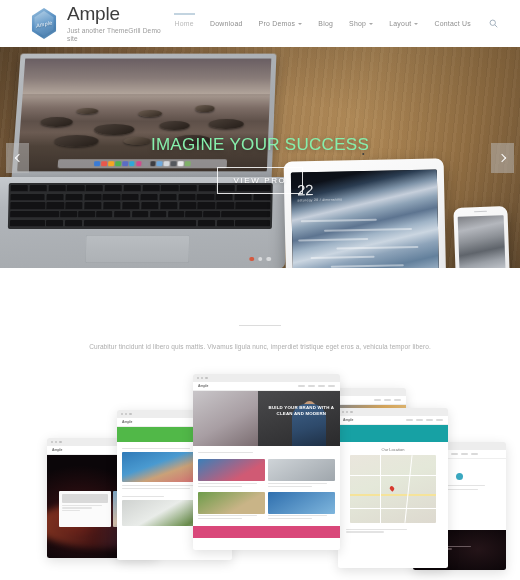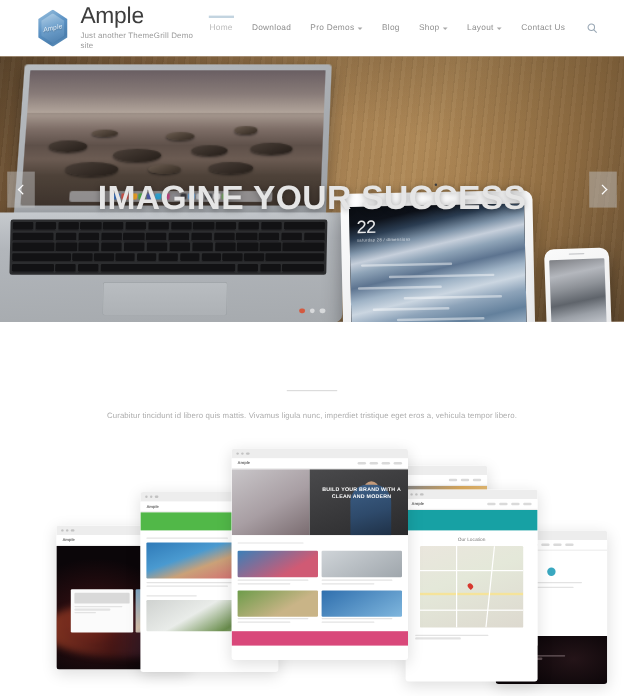--- a/index.html
+++ b/index.html
@@ -204,22 +204,22 @@
     width:13px; height:1.4px; border-radius:1px; background:#c9cacd;
   }
 
   
   .hero-overlay{
     position:absolute; inset:0; display:flex; flex-direction:column;
     align-items:center; justify-content:center; z-index:20;
     padding-top:14px;
   }
   .hero-title{
-    font-size:28px; color:#e5e5e5; letter-spacing:.3px;
-    font-weight:700; text-shadow:0 1px 5px rgba(0,0,0,.35);
+    font-size:17px; color:#86efac; letter-spacing:.3px;
+    font-weight:400; text-shadow:0 1px 5px rgba(0,0,0,.35);
     white-space:nowrap;
   }
   .hero-btn{
     margin-top:12px; border:1.2px solid rgba(255,255,255,.85);
     color:#ffffff; font-size:8px; letter-spacing:1.6px;
     padding:8px 16px; background:transparent; cursor:pointer;
     text-shadow:0 1px 3px rgba(0,0,0,.3);
   }
 
   .slider-arrow{
@@ -552,20 +552,21 @@
   </div>
 
   <div class="iphone">
     <span class="iphone-speaker"></span>
     <div class="iphone-screen"></div>
 
   </div>
 
   <div class="hero-overlay">
     <h1 class="hero-title">IMAGINE YOUR SUCCESS</h1>
+    <button class="hero-btn">VIEW PRO</button>
   </div>
 
   <div class="slider-arrow prev">
     <span class="chev l"></span>
   </div>
   <div class="slider-arrow next">
     <span class="chev r"></span>
   </div>
 
   <div class="slider-dots">

